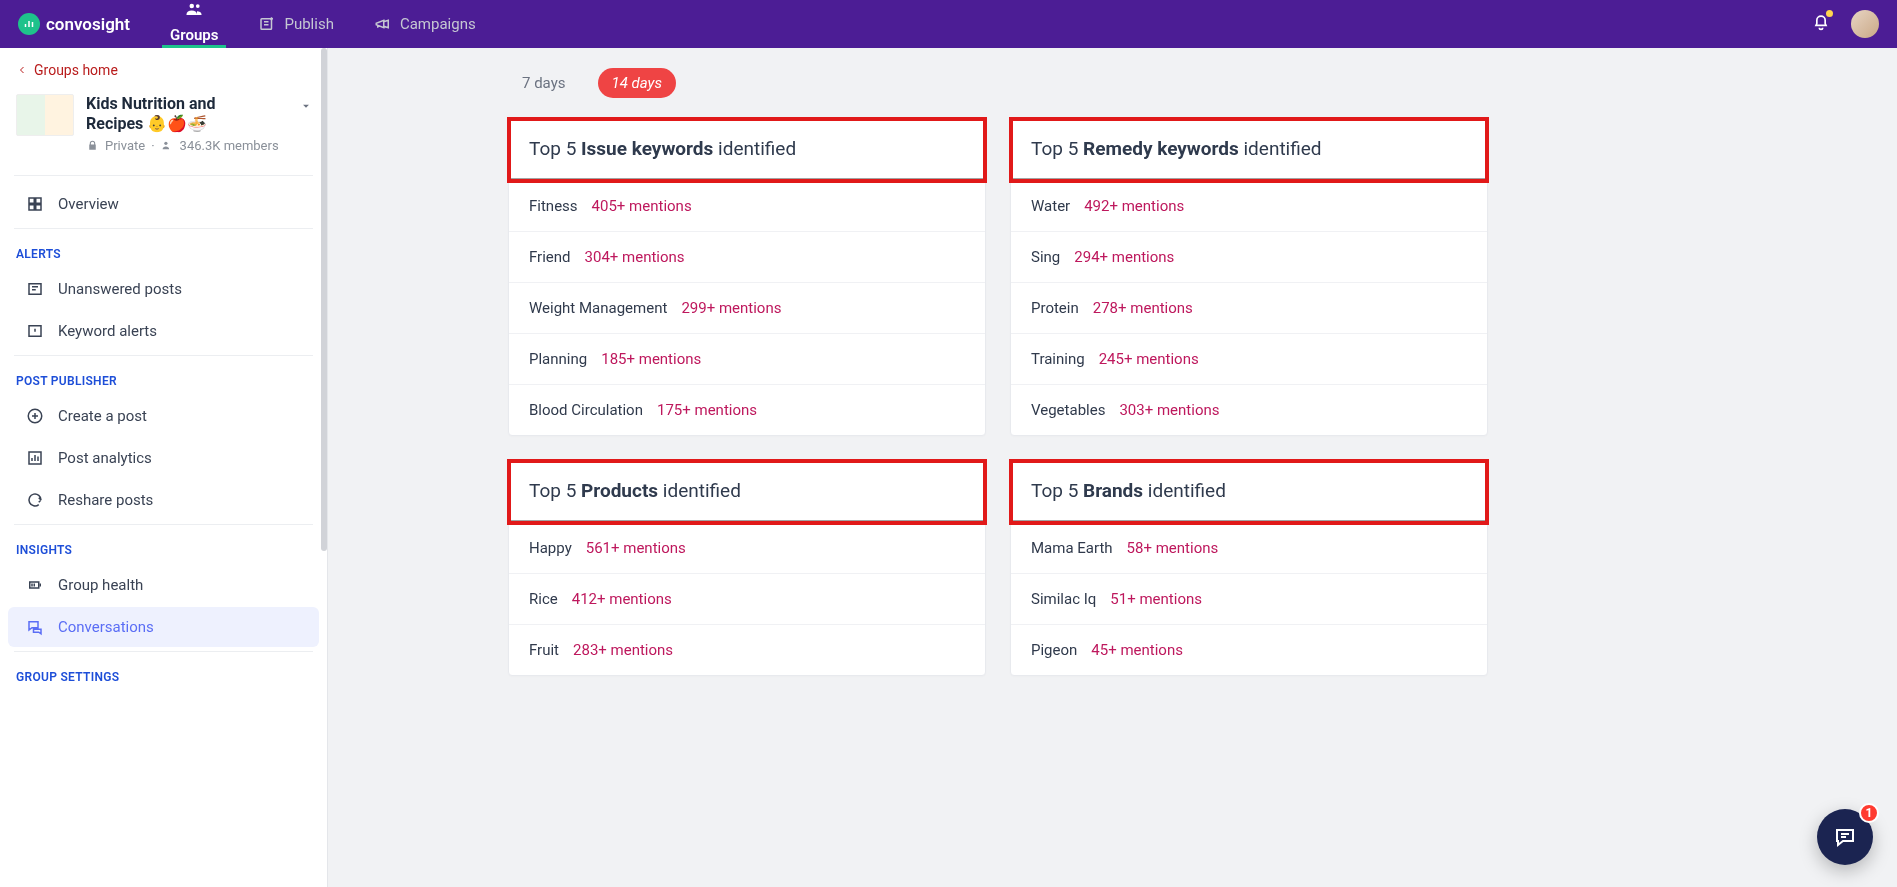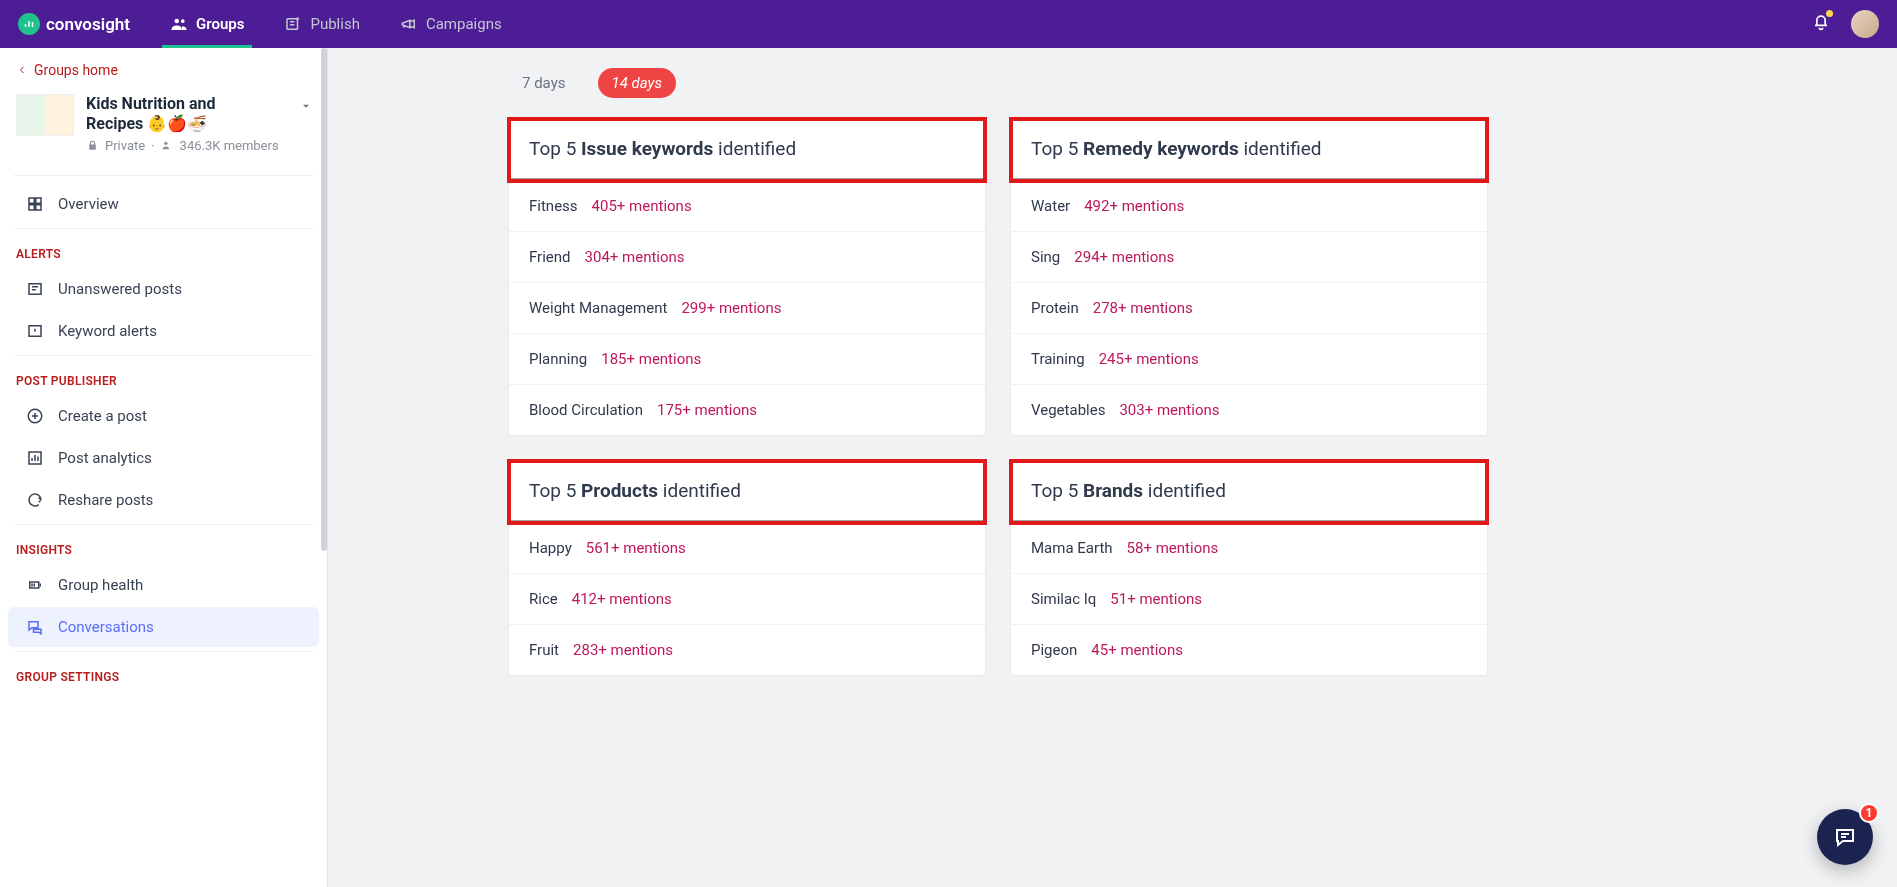--- a/index.html
+++ b/index.html
@@ -5,21 +5,21 @@
 * { box-sizing: border-box; margin: 0; padding: 0; }
 body { font-family: -apple-system, BlinkMacSystemFont, "Segoe UI", Roboto, Helvetica, Arial, sans-serif; background: #f1f2f4; color: #1e2a3b; overflow-x: hidden; }
 
 
 .topnav { background: #4c1d95; height: 48px; display: flex; align-items: center; padding: 0 18px; color: #fff; }
 .logo { display: flex; align-items: center; gap: 6px; font-weight: 600; font-size: 17px; margin-right: 40px; }
 .logo-circle { width: 22px; height: 22px; border-radius: 50%; background: #1ec28b; display: inline-flex; align-items: center; justify-content: center; }
 .logo-circle svg { width: 12px; height: 12px; }
 .nav-items { display: flex; gap: 40px; flex: 1; }
 .nav-item { display: flex; align-items: center; gap: 8px; color: #c5c7d2; font-size: 15px; cursor: pointer; height: 48px; position: relative; }
-.nav-item.active { color: #fff; font-weight: 600; }
+.nav-item.active { color: #fff; font-weight: 600; flex-direction: column; }
 .nav-item.active::after { content: ""; position: absolute; left: -8px; right: -8px; bottom: 0; height: 3px; background: #1ec28b; }
 .topnav-right { display: flex; align-items: center; gap: 20px; }
 .bell { position: relative; color: #fff; cursor: pointer; }
 .bell-dot { position: absolute; top: -2px; right: -2px; width: 7px; height: 7px; border-radius: 50%; background: #ffd54f; }
 .avatar { width: 28px; height: 28px; border-radius: 50%; background: linear-gradient(135deg,#e8d5c4,#c9a886); cursor: pointer; }
 
 
 .page { display: flex; height: calc(100vh - 48px); }
 .sidebar { width: 328px; background: #fff; border-right: 1px solid #e4e6ea; overflow-y: auto; position: relative; }
 .sidebar-scrolltrack { position: absolute; right: 0; top: 0; width: 6px; height: 60%; background: #d1d3d8; border-radius: 3px; }
@@ -28,21 +28,21 @@
 
 .crumb { padding: 14px 16px 10px; font-size: 14px; color: #b91c1c; display: flex; align-items: center; gap: 6px; cursor: pointer; }
 .group-header { display: flex; gap: 12px; padding: 6px 16px 14px; align-items: flex-start; position: relative; }
 .group-thumb { width: 58px; height: 42px; background: linear-gradient(90deg,#e8f5e9 0 50%,#fff3e0 50% 100%); border: 1px solid #eee; border-radius: 2px; }
 .group-title { font-size: 16px; font-weight: 700; line-height: 1.25; max-width: 180px; color: #1e2a3b; }
 .group-meta { margin-top: 4px; font-size: 13px; color: #8a9099; display: flex; align-items: center; gap: 6px; }
 .group-caret { position: absolute; right: 14px; top: 10px; color: #6b7280; cursor: pointer; }
 .divider { height: 1px; background: #eceef1; margin: 8px 14px; }
 
 
-.side-section-label { font-size: 12px; color: #b91c1c; font-weight: 600; letter-spacing: .3px; padding: 14px 16px 6px; }
+.side-section-label { font-size: 12px; color: #1d4ed8; font-weight: 600; letter-spacing: .3px; padding: 14px 16px 6px; }
 .side-item { display: flex; align-items: center; gap: 14px; padding: 11px 18px; font-size: 15px; color: #3a4354; cursor: pointer; border-radius: 6px; margin: 2px 8px; }
 .side-item.active { background: #eef1fe; color: #5b6ef5; }
 .side-item svg { width: 18px; height: 18px; flex-shrink: 0; }
 .side-divider { height: 1px; background: #eceef1; margin: 4px 14px; }
 
 
 .range-tabs { display: flex; gap: 18px; align-items: center; margin: 8px 0 20px; }
 .range-tab { font-size: 15px; color: #6b7280; cursor: pointer; padding: 6px 14px; border-radius: 16px; }
 .range-tab.active { background: #ef4444; color: #fff; font-style: italic; }
 

